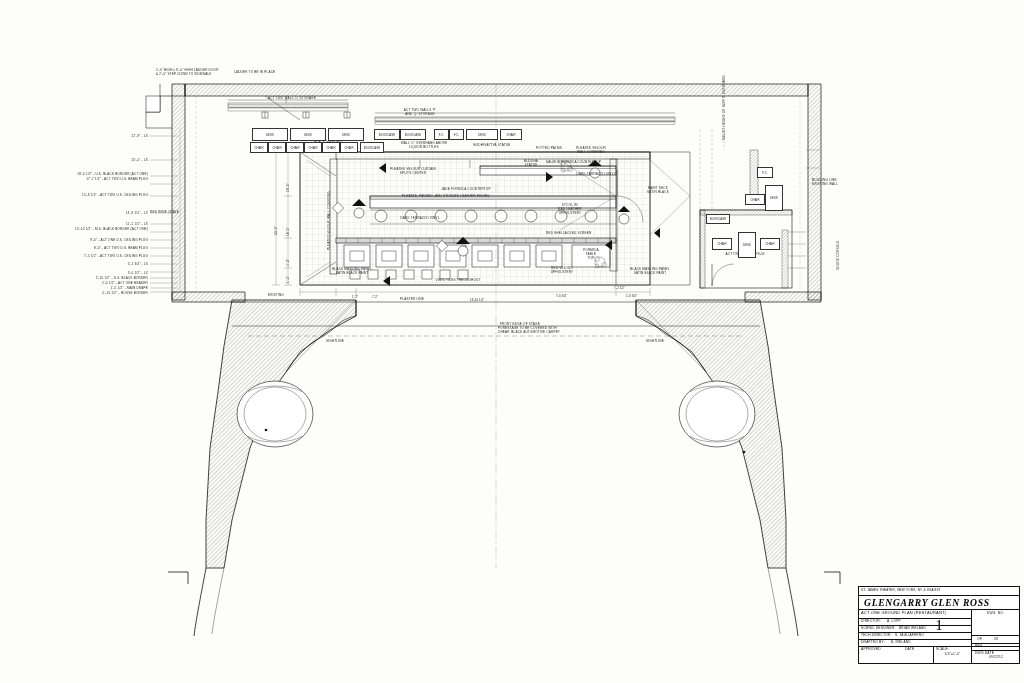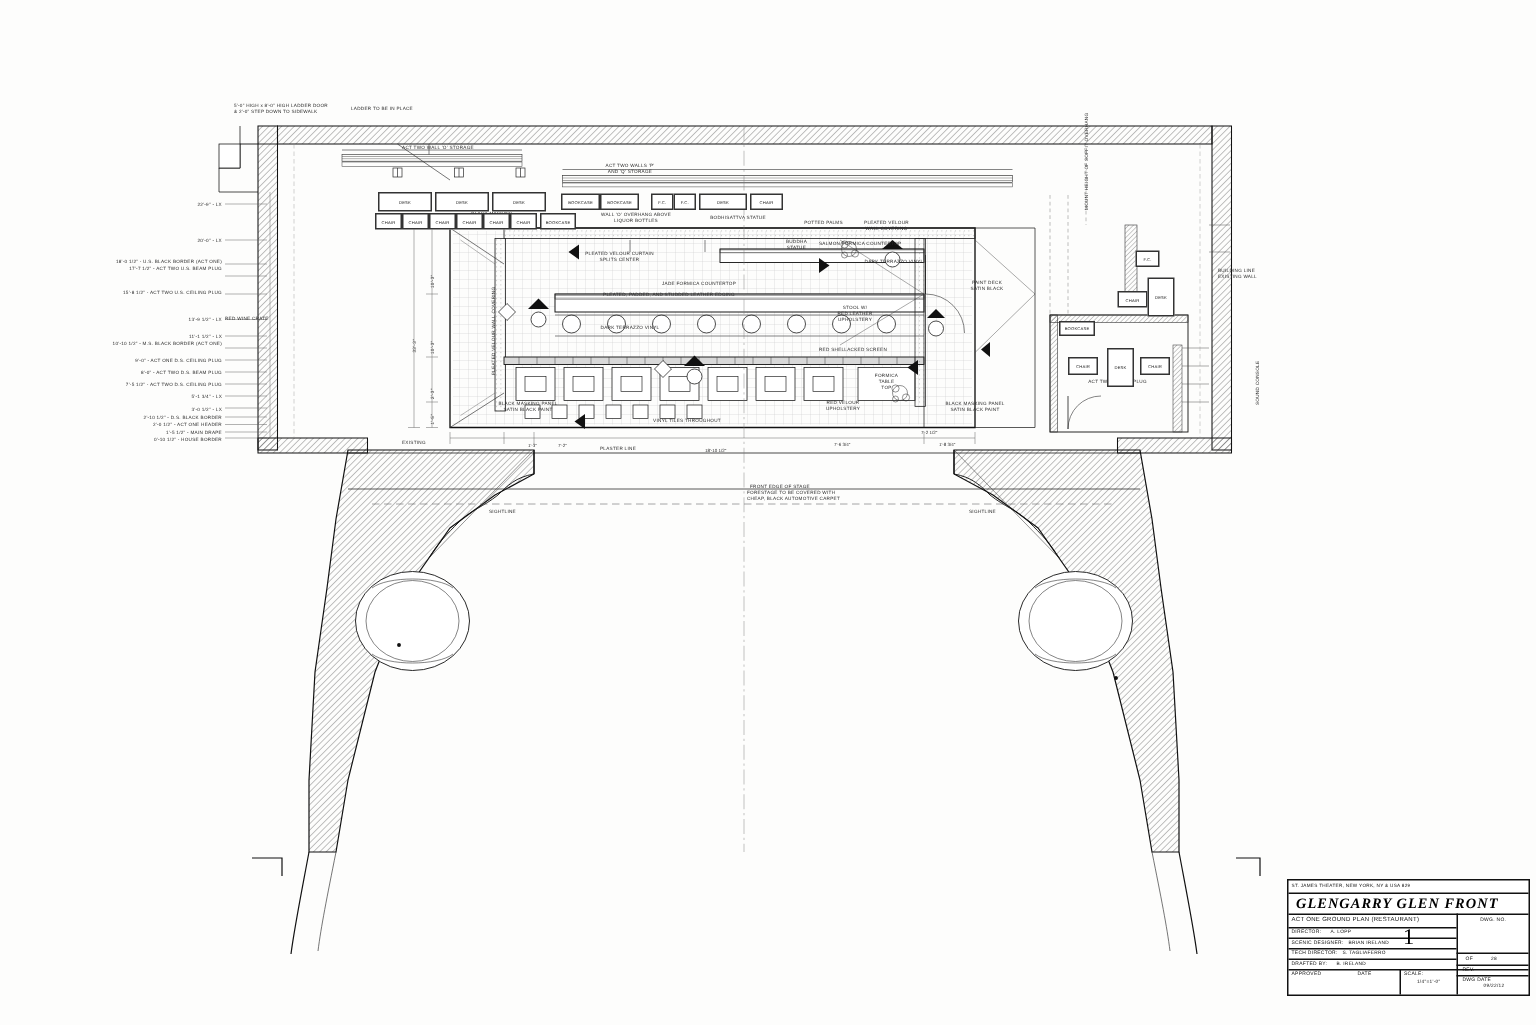--- a/index.html
+++ b/index.html
@@ -425,21 +425,21 @@
   <div class="dim" style="left:556px;top:294px;">7'-6 3/4"</div>
   <div class="dim" style="left:626px;top:294px;">1'-8 3/4"</div>
   <div class="dim" style="left:614px;top:286px;">7'-2 1/2"</div>
 
   <div id="tb">
 
     <div class="cell" style="left:0;top:0;width:160px;height:8px;font-size:3.1px;">ST. JAMES THEATER, NEW YORK, NY &amp; USA 829</div>
     <div class="row" style="top:8px;"></div>
 
     <div id="tbTitle">
-      <span>GLENGARRY GLEN FRONT</span>
+      <span>GLENGARRY GLEN ROSS</span>
     </div>
     <div class="row" style="top:22px;"></div>
 
     <div class="vline" style="left:112px;top:22px;bottom:0;"></div>
 
     <div class="cell" style="left:0;top:22px;width:112px;height:9px;font-size:4px;">ACT ONE GROUND PLAN (RESTAURANT)</div>
     <div class="row" style="top:31px;width:112px;"></div>
 
     <div class="cell tiny" style="left:0;top:31px;width:30px;height:7px;">DIRECTOR:</div>
     <div class="cell" style="left:26px;top:31px;width:86px;height:7px;font-size:3.2px;">A. LOPP</div>

